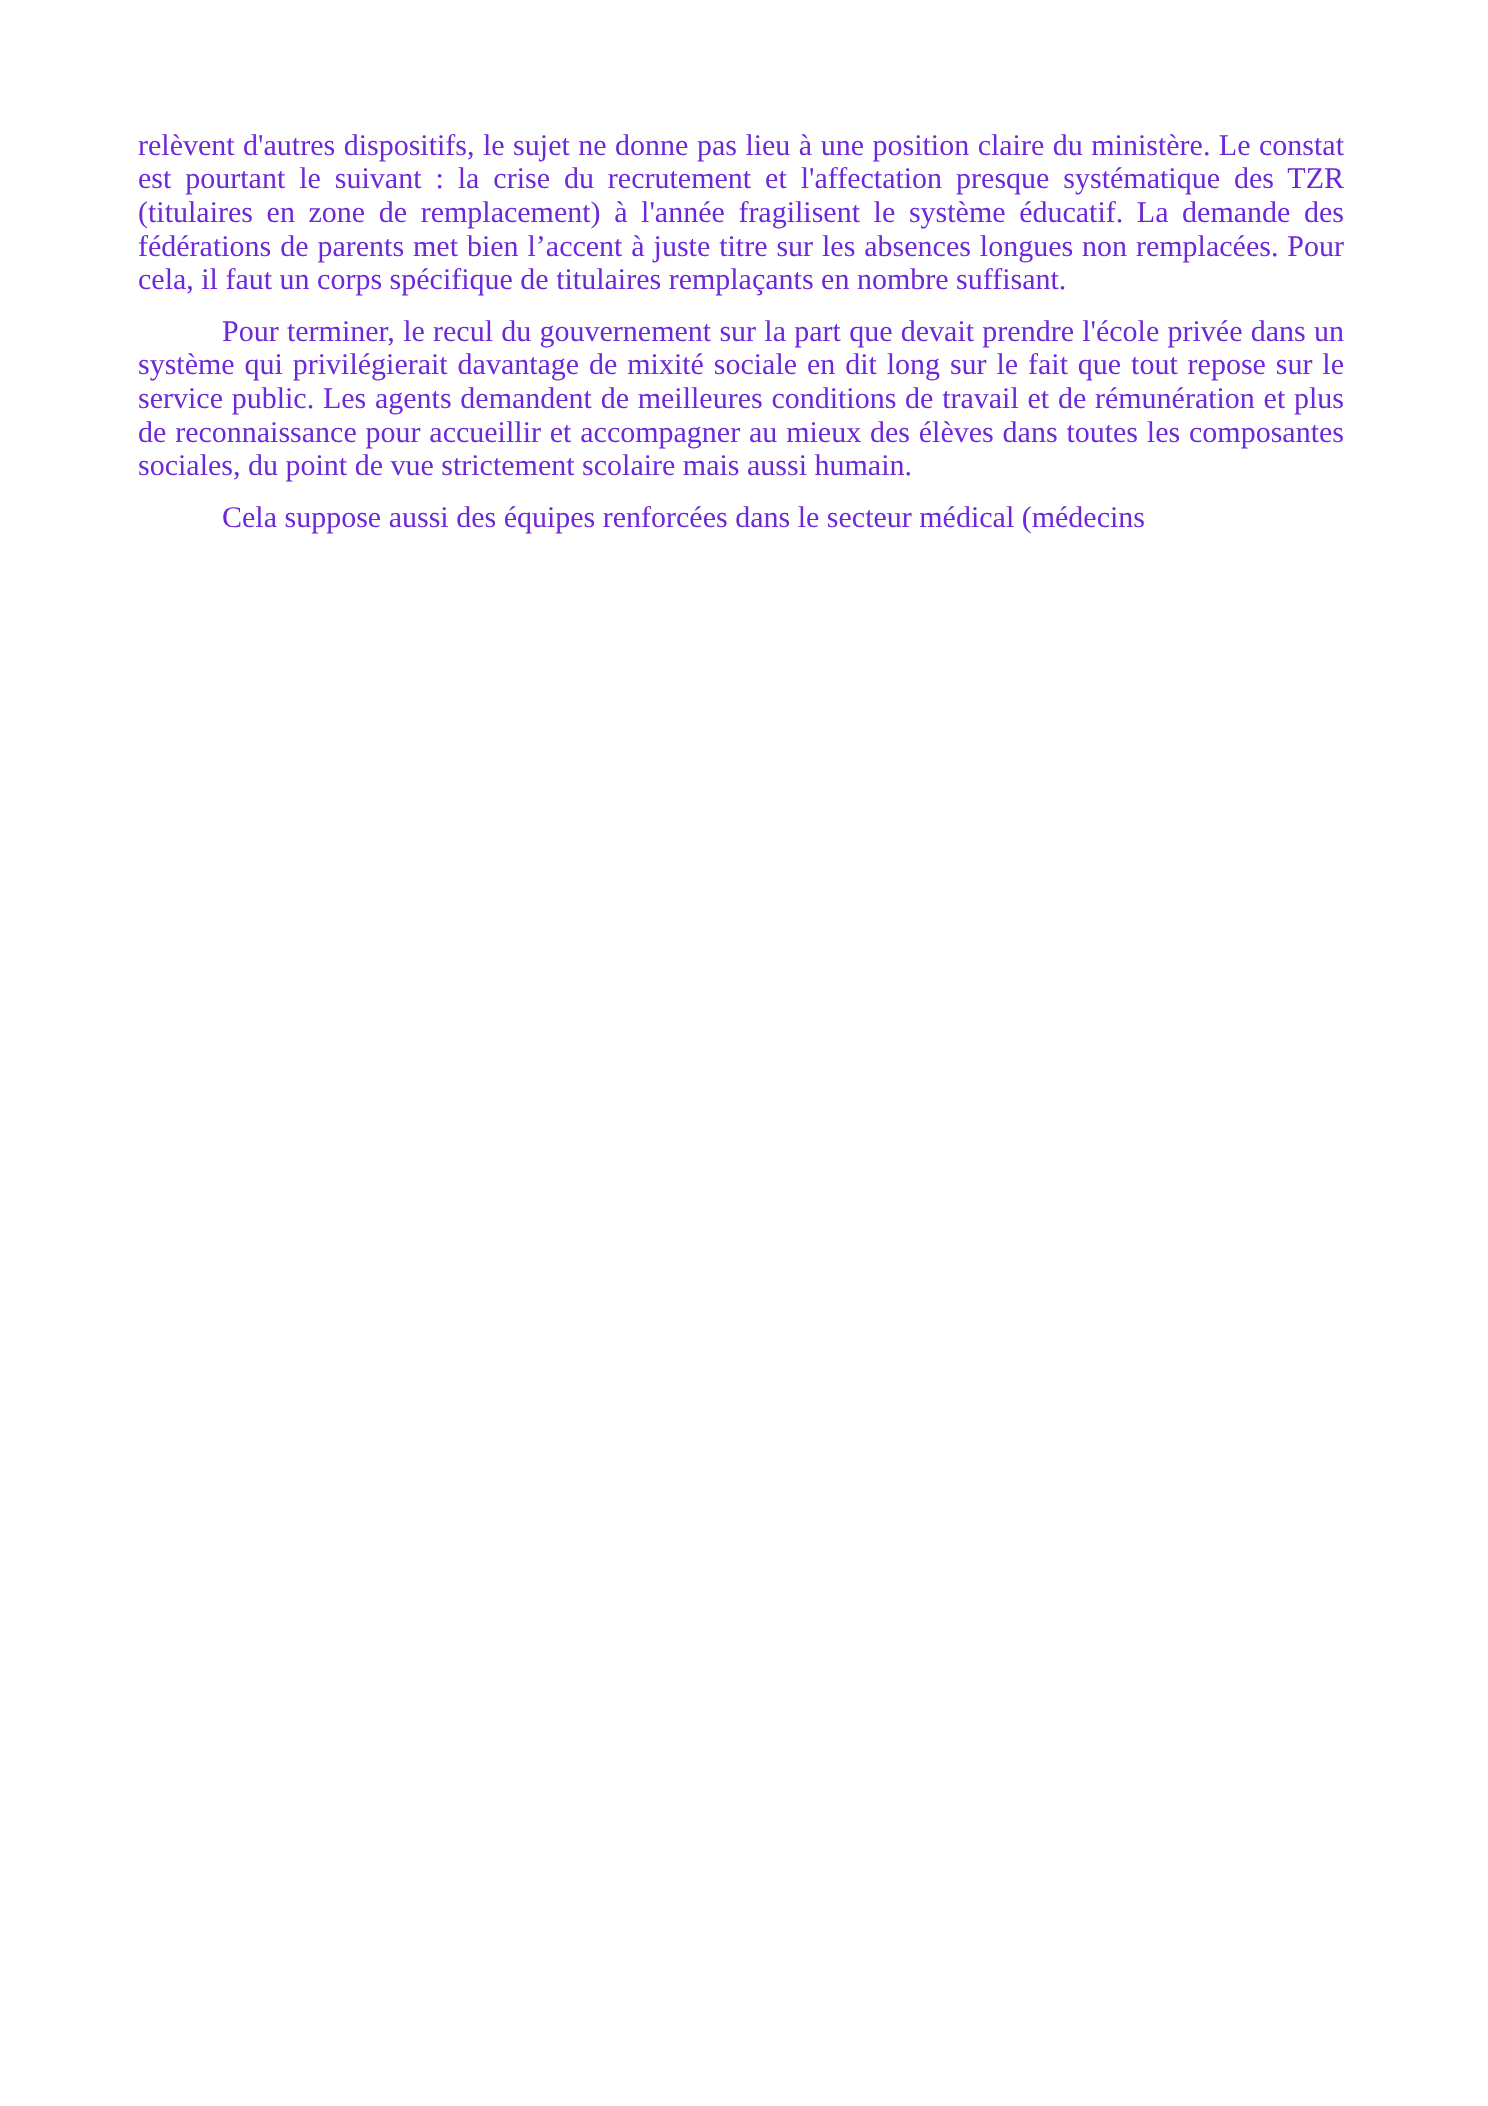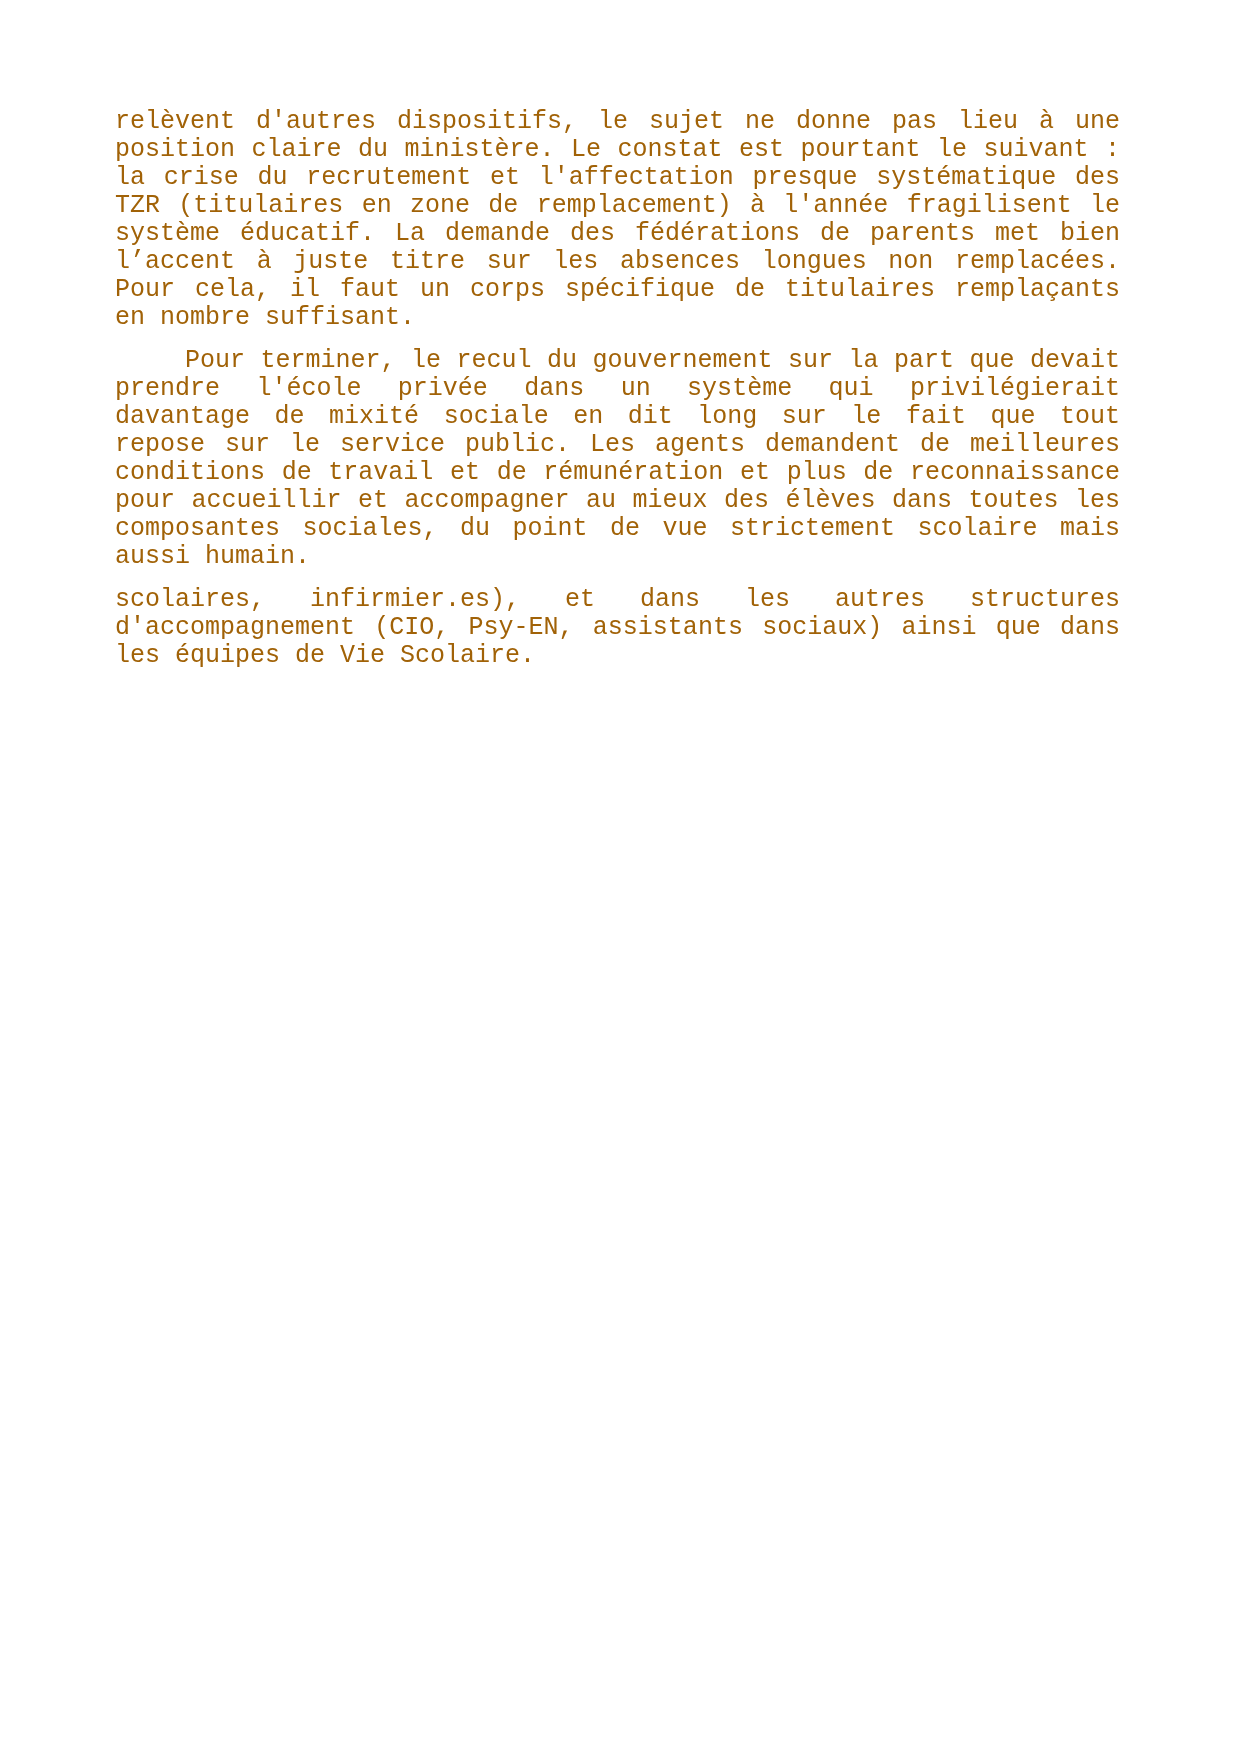--- a/index.html
+++ b/index.html
@@ -6,22 +6,22 @@
     margin: 0;
     padding: 0;
     background: #ffffff;
   }
   .page {
     position: relative;
     width: 1240px;
     height: 1755px;
     background: #ffffff;
     overflow: hidden;
-    font-family: Liberation Mono, monospace;
-    color: #a16207;
+    font-family: Liberation Serif, serif;
+    color: #6d28d9;
   }
   .content {
     position: absolute;
     left: 115px;
     top: 108px;
     width: 1005px;
     font-size: 25px;
     line-height: 28px;
   }
   .content p {
@@ -33,15 +33,15 @@
     text-indent: 70px;
   }
 </style>
 </head>
 <body>
 
 <div class="page">
   <div class="content">
     <p>relèvent d'autres dispositifs, le sujet ne donne pas lieu à une position claire du ministère. Le constat est pourtant le suivant : la crise du recrutement et l'affectation presque systématique des TZR (titulaires en zone de remplacement) à l'année fragilisent le système éducatif. La demande des fédérations de parents met bien l’accent à juste titre sur les absences longues non remplacées. Pour cela, il faut un corps spécifique de titulaires remplaçants en nombre suffisant.</p>
     <p class="indent">Pour terminer, le recul du gouvernement sur la part que devait prendre l'école privée dans un système qui privilégierait davantage de mixité sociale en dit long sur le fait que tout repose sur le service public. Les agents demandent de meilleures conditions de travail et de rémunération et plus de reconnaissance pour accueillir et accompagner au mieux des élèves dans toutes les composantes sociales, du point de vue strictement scolaire mais aussi humain.</p>
-    <p>scolaires, infirmier.es), et dans les autres structures d'accompagnement (CIO, Psy-EN, assistants sociaux) ainsi que dans les équipes de Vie Scolaire.</p>
+    <p class="indent">Cela suppose aussi des équipes renforcées dans le secteur médical (médecins</p>
   </div>
 </div>
 
 </body></html>

